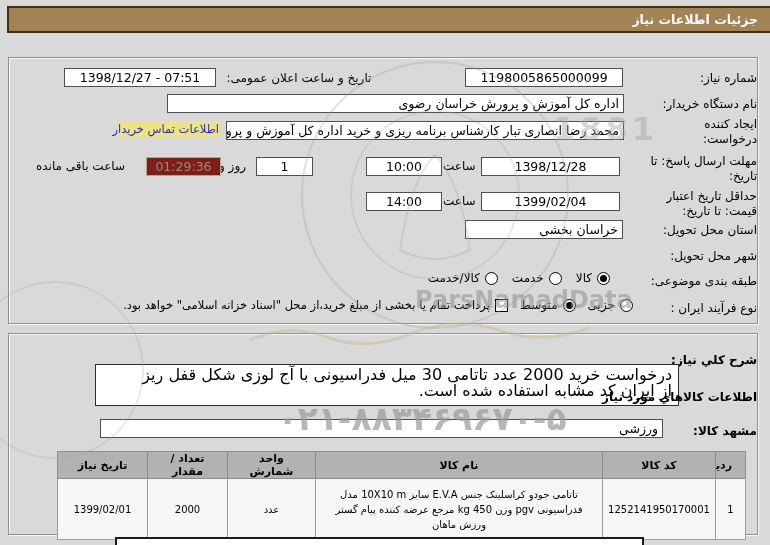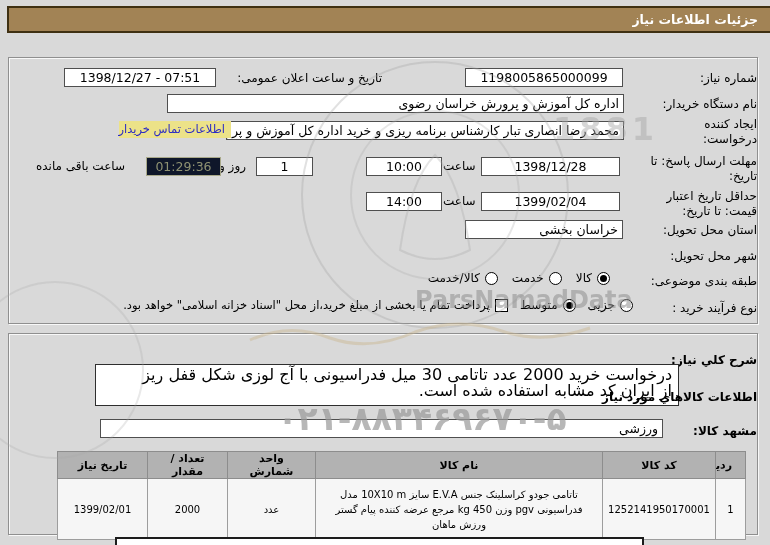--- a/index.html
+++ b/index.html
@@ -15,22 +15,22 @@
   .lbl{position:absolute;font-size:12px;white-space:nowrap;}
   .lbl2{position:absolute;font-size:12px;line-height:15px;text-align:right;}
   .bold{font-weight:bold;}
   .field{position:absolute;background:#fff;border:1px solid #4f4f4f;height:17px;
         line-height:17px;font-size:12.5px;overflow:hidden;white-space:nowrap;padding:0 4px;}
   .center{text-align:center;}
   .rightal{text-align:right;}
   .ltr{direction:ltr;unicode-bidi:bidi-override;}
   .ltrn{direction:ltr;}
   .link-hl{position:absolute;height:17px;line-height:17px;background:#ece288;color:#2b2bc4;
-        font-size:11.5px;text-align:center;padding:0 6px;white-space:nowrap;}
-  .countdown{background:#0f172a;color:#8f9272;border:1px solid #a9a98a;}
+        font-size:11.5px;text-align:center;padding:0 0;white-space:nowrap;}
+  .countdown{background:#7f1d1d;color:#8f9272;border:1px solid #a9a98a;}
   .opt-row{position:absolute;display:flex;align-items:center;gap:14px;font-size:12px;white-space:nowrap;}
   .opt{display:flex;align-items:center;gap:5px;}
   .radio{width:11px;height:11px;border:1px solid #000;border-radius:50%;background:#fff;
         position:relative;flex:0 0 auto;}
   .radio.checked::after{content:"";position:absolute;inset:2px;background:#000;border-radius:50%;}
   .checkbox{width:11px;height:11px;border:1px solid #000;background:#fff;flex:0 0 auto;}
   .textarea{position:absolute;background:#fff;border:1px solid #2e2e2e;font-size:16px;
         line-height:16px;padding:2px 6px;text-align:right;white-space:pre-line;overflow:hidden;margin-top:22px;}
   .goods-table{position:absolute;left:57px;top:451px;width:688px;border-collapse:collapse;table-layout:fixed;}
   .goods-table th{background:#b2b2b2;border:1px solid #8d8d8d;font-size:11px;font-weight:bold;
@@ -53,21 +53,21 @@
 <body>
 
 <div class="page">
 
   <div class="titlebar">جزئیات اطلاعات نیاز</div>
 
   <div class="panel panel-a"></div>
 
   <div class="lbl" style="right:13px;top:71px">شماره نیاز:</div>
   <div class="field center ltrn" style="left:465px;top:68px;width:148px">1198005865000099</div>
-  <div class="lbl" style="left:216px;top:71px;width:166px;text-align:right">تاریخ و ساعت اعلان عمومی:</div>
+  <div class="lbl" style="left:216px;top:71px;width:166px;text-align:center">تاریخ و ساعت اعلان عمومی:</div>
   <div class="field center ltrn" style="left:64px;top:68px;width:142px">1398/12/27 - 07:51</div>
 
   <div class="lbl" style="right:13px;top:97px">نام دستگاه خریدار:</div>
   <div class="field rightal" style="left:167px;top:94px;width:447px">اداره کل آموزش و پرورش خراسان رضوی</div>
 
   <div class="lbl2" style="right:13px;top:117px;width:90px">ایجاد کننده درخواست:</div>
   <div class="field rightal" style="left:226px;top:121px;width:388px">محمد رضا انصاری تبار کارشناس برنامه ریزی و خرید اداره کل آموزش و پرورش خر</div>
   <div class="link-hl" style="left:119px;top:121px;width:100px">اطلاعات تماس خریدار</div>
 
   <div class="lbl2" style="right:13px;top:154px;width:110px">مهلت ارسال پاسخ: تا تاریخ:</div>
@@ -97,21 +97,21 @@
     <span class="opt">
       <span class="radio"></span>
       <span>خدمت</span>
     </span>
     <span class="opt">
       <span class="radio"></span>
       <span>کالا/خدمت</span>
     </span>
   </div>
 
-  <div class="lbl" style="right:13px;top:301px">نوع فرآیند خرید :</div>
+  <div class="lbl" style="right:13px;top:301px">نوع فرآیند ایران :</div>
   <div class="opt-row" style="right:137px;top:298px;gap:12px">
     <span class="opt">
       <span class="radio"></span>
       <span>جزیی</span>
     </span>
     <span class="opt">
       <span class="radio checked"></span>
       <span>متوسط</span>
     </span>
     <span class="opt" style="font-size:11.5px">

